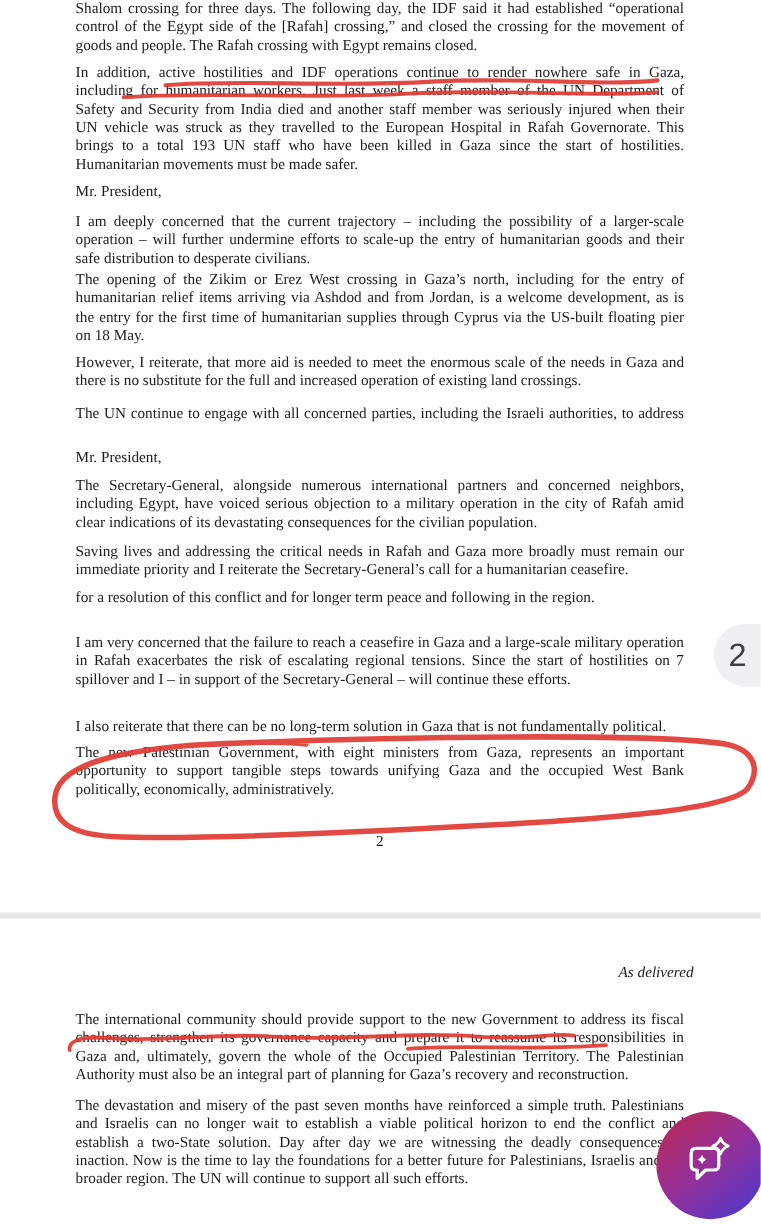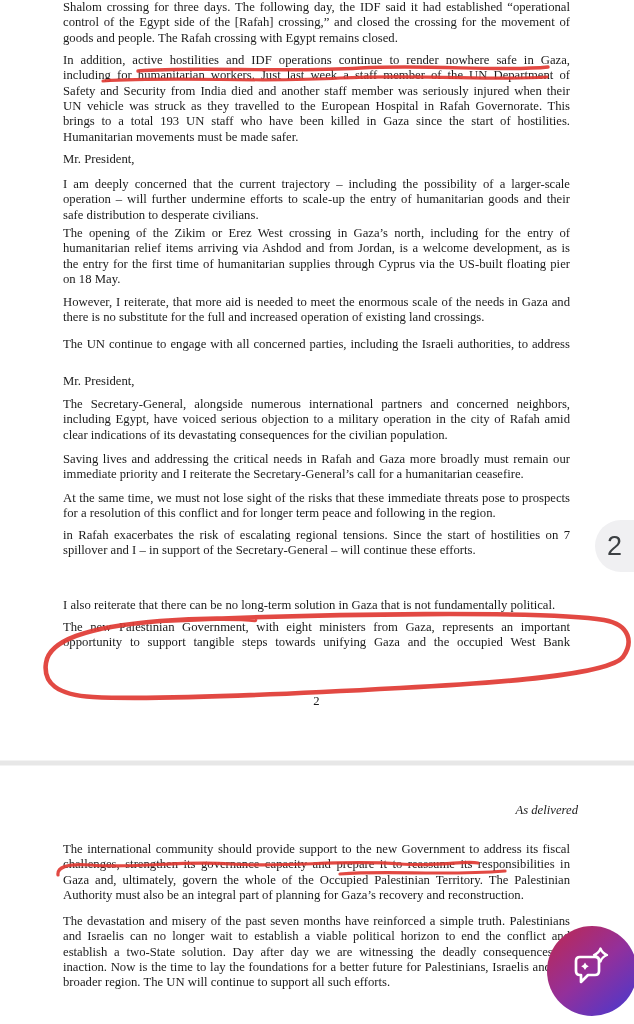--- a/index.html
+++ b/index.html
@@ -98,33 +98,34 @@
     <div class="para" style="top:397px">
         <div class="ln">The Secretary-General, alongside numerous international partners and concerned neighbors,</div>
         <div class="ln">including Egypt, have voiced serious objection to a military operation in the city of Rafah amid</div>
         <div class="ln last">clear indications of its devastating consequences for the civilian population.</div>
       </div>
     <div class="para" style="top:452px">
         <div class="ln">Saving lives and addressing the critical needs in Rafah and Gaza more broadly must remain our</div>
         <div class="ln last">immediate priority and I reiterate the Secretary-General’s call for a humanitarian ceasefire.</div>
       </div>
     <div class="para" style="top:491px">
-        <div class="ln">At the same time, we must not lose sight of the risks that these immediate threats pose to prospects</div>
         <div class="ln last">for a resolution of this conflict and for longer term peace and following in the region.</div>
       </div>
     <div class="para" style="top:528px">
+        <div class="ln">I am very concerned that the failure to reach a ceasefire in Gaza and a large-scale military operation</div>
         <div class="ln">in Rafah exacerbates the risk of escalating regional tensions. Since the start of hostilities on 7</div>
         <div class="ln last">spillover and I – in support of the Secretary-General – will continue these efforts.</div>
       </div>
     <div class="para" style="top:598px">
         <div class="ln last">I also reiterate that there can be no long-term solution in Gaza that is not fundamentally political.</div>
       </div>
     <div class="para" style="top:620px">
         <div class="ln">The new Palestinian Government, with eight ministers from Gaza, represents an important</div>
         <div class="ln">opportunity to support tangible steps towards unifying Gaza and the occupied West Bank</div>
+        <div class="ln last">politically, economically, administratively.</div>
       </div>
     <div class="page-num">2</div>
   </section>
 
   <div class="page-break"></div>
 
   <section class="page page-b">
     <div class="as-delivered">As delivered</div>
     <div class="para" style="top:76px">
         <div class="ln">The international community should provide support to the new Government to address its fiscal</div>

